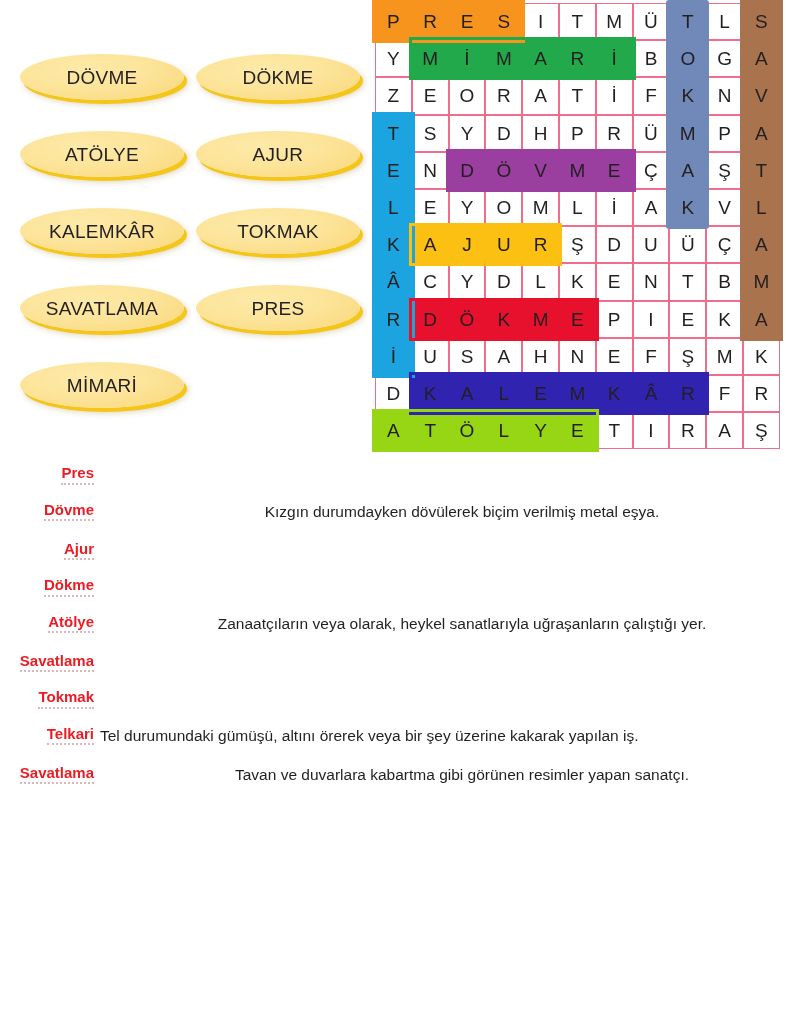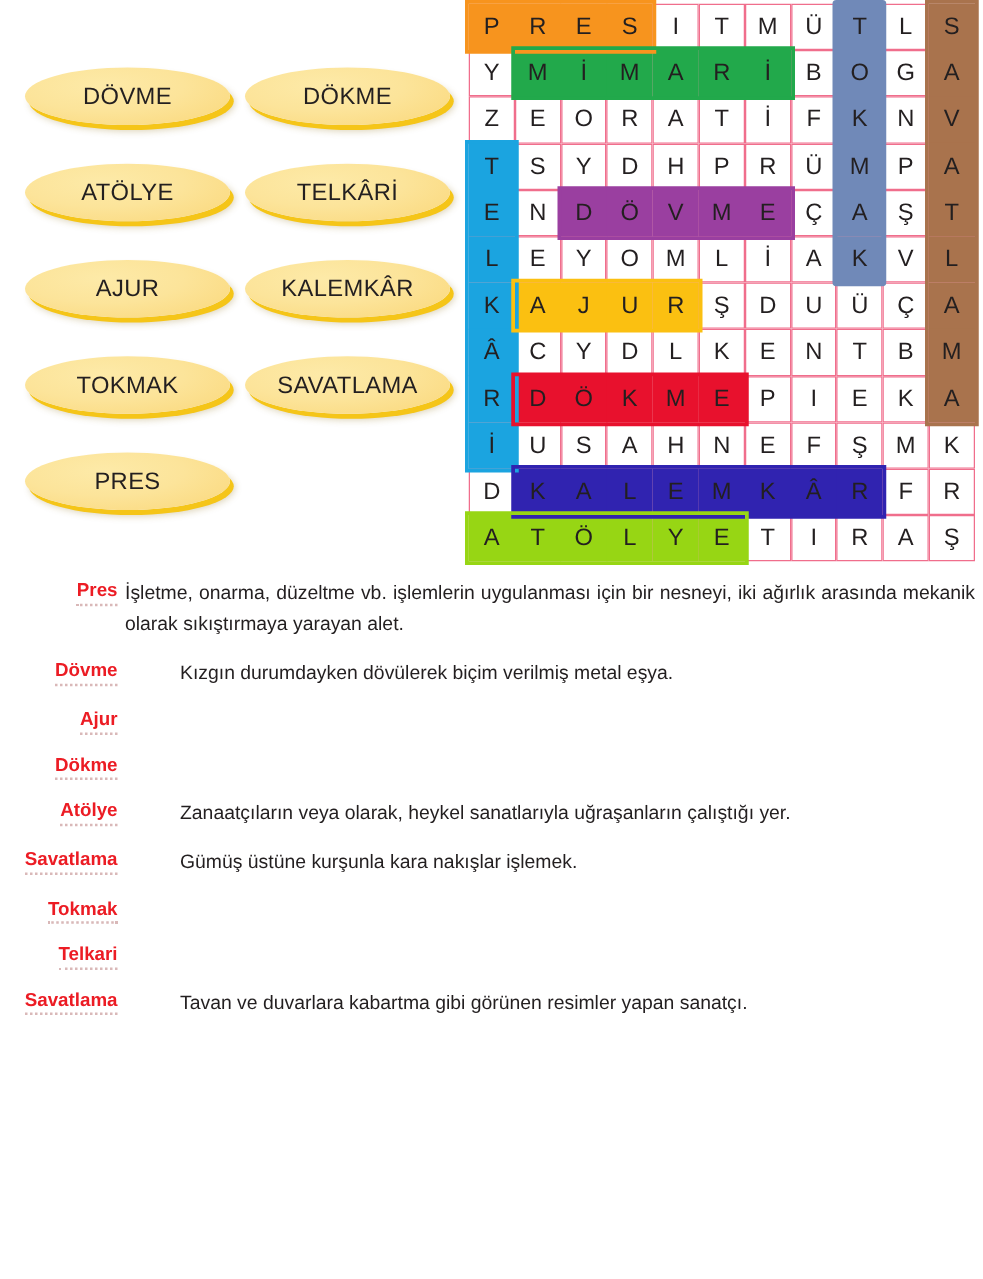--- a/index.html
+++ b/index.html
@@ -150,21 +150,21 @@
   }
   .def-text {
     flex: 1 1 auto;
     font-size: 15.5px;
     color: #231f20;
     line-height: 1.62;
     text-align: justify;
     padding-right: 6px;
     padding-left: 4px;
   }
-  .def-text.nojustify { text-align: left; margin-left: 44px; }
+  .def-text.nojustify { text-align: center; margin-left: 44px; }
 </style>
 </head>
 <body>
 
 <div id="top-area">
 
   <div id="word-bank">
       <div class="bubble-wrap">
         <div class="bubble">
           <span>DÖVME</span>
@@ -175,25 +175,20 @@
           <span>DÖKME</span>
         </div>
       </div>
       <div class="bubble-wrap">
         <div class="bubble">
           <span>ATÖLYE</span>
         </div>
       </div>
       <div class="bubble-wrap">
         <div class="bubble">
-          <span>TELKÂRİ</span>
-        </div>
-      </div>
-      <div class="bubble-wrap">
-        <div class="bubble">
           <span>AJUR</span>
         </div>
       </div>
       <div class="bubble-wrap">
         <div class="bubble">
           <span>KALEMKÂR</span>
         </div>
       </div>
       <div class="bubble-wrap">
         <div class="bubble">
@@ -201,20 +196,25 @@
         </div>
       </div>
       <div class="bubble-wrap">
         <div class="bubble">
           <span>SAVATLAMA</span>
         </div>
       </div>
       <div class="bubble-wrap">
         <div class="bubble">
           <span>PRES</span>
+        </div>
+      </div>
+      <div class="bubble-wrap">
+        <div class="bubble">
+          <span>MİMARİ</span>
         </div>
       </div>
     </div>
 
   <div id="puzzle-grid" style="position: absolute;">
       <div class="cell">
         <div class="hl hl-orange"></div>
         <span class="ltr">P</span>
       </div>
       <div class="cell">
@@ -679,43 +679,42 @@
       <div class="band band-lime" title="ATÖLYE" style="left: -3px; top: 406.2px; width: 226.8px; height: 43.2px;"></div>
       <div class="band band-steel" title="TOKMAK" style="left: 291.4px; top: -3px; width: 42.8px; height: 229.2px;"></div>
       <div class="band band-brown" title="SAVATLAMA" style="left: 365px; top: -3px; width: 42.8px; height: 340.8px;"></div>
     </div>
 
 </div>
 
 <div id="definitions">
     <div class="def-row">
       <div class="def-term-box"><span class="def-term">Pres</span></div>
-      <div class="def-text">İşletme, onarma, düzeltme vb. işlemlerin uygulanması için bir nesneyi, iki ağırlık arasında mekanik olarak sıkıştırmaya yarayan alet.</div>
     </div>
     <div class="def-row">
       <div class="def-term-box"><span class="def-term">Dövme</span></div>
       <div class="def-text nojustify">Kızgın durumdayken dövülerek biçim verilmiş metal eşya.</div>
     </div>
     <div class="def-row">
       <div class="def-term-box"><span class="def-term">Ajur</span></div>
     </div>
     <div class="def-row">
       <div class="def-term-box"><span class="def-term">Dökme</span></div>
     </div>
     <div class="def-row">
       <div class="def-term-box"><span class="def-term">Atölye</span></div>
       <div class="def-text nojustify">Zanaatçıların veya olarak, heykel sanatlarıyla uğraşanların çalıştığı yer.</div>
     </div>
     <div class="def-row">
       <div class="def-term-box"><span class="def-term">Savatlama</span></div>
-      <div class="def-text nojustify">Gümüş üstüne kurşunla kara nakışlar işlemek.</div>
     </div>
     <div class="def-row">
       <div class="def-term-box"><span class="def-term">Tokmak</span></div>
     </div>
     <div class="def-row">
       <div class="def-term-box"><span class="def-term">Telkari</span></div>
+      <div class="def-text">Tel durumundaki gümüşü, altını örerek veya bir şey üzerine kakarak yapılan iş.</div>
     </div>
     <div class="def-row">
       <div class="def-term-box"><span class="def-term">Savatlama</span></div>
       <div class="def-text nojustify">Tavan ve duvarlara kabartma gibi görünen resimler yapan sanatçı.</div>
     </div>
   </div>
 
 </body></html>

